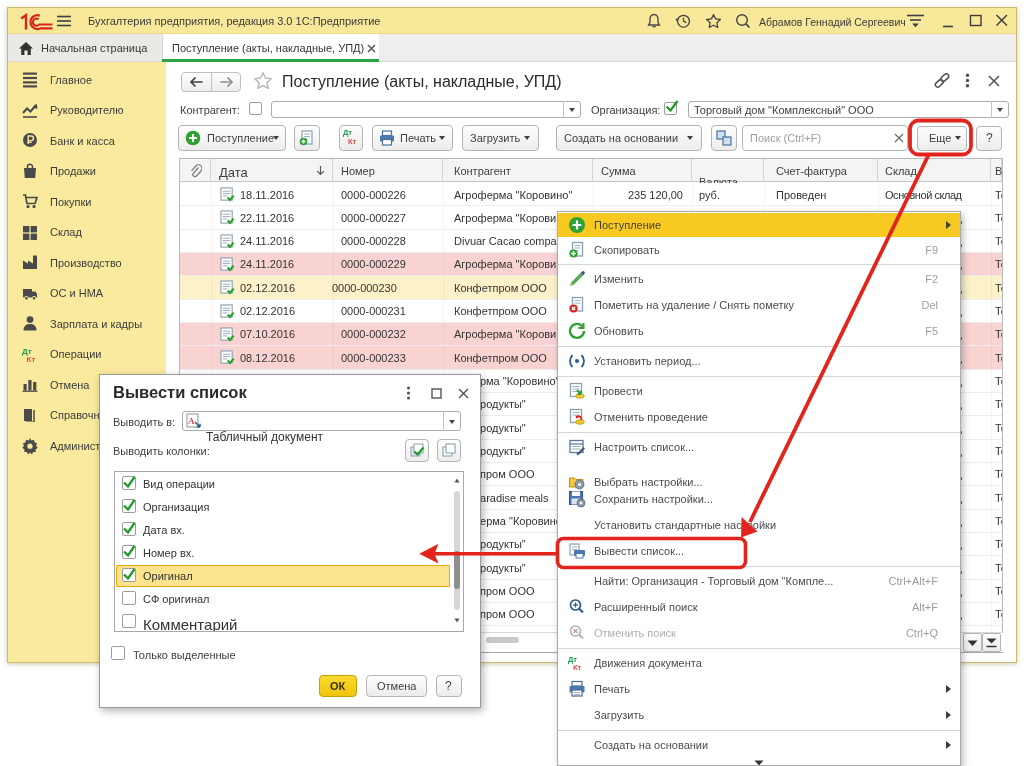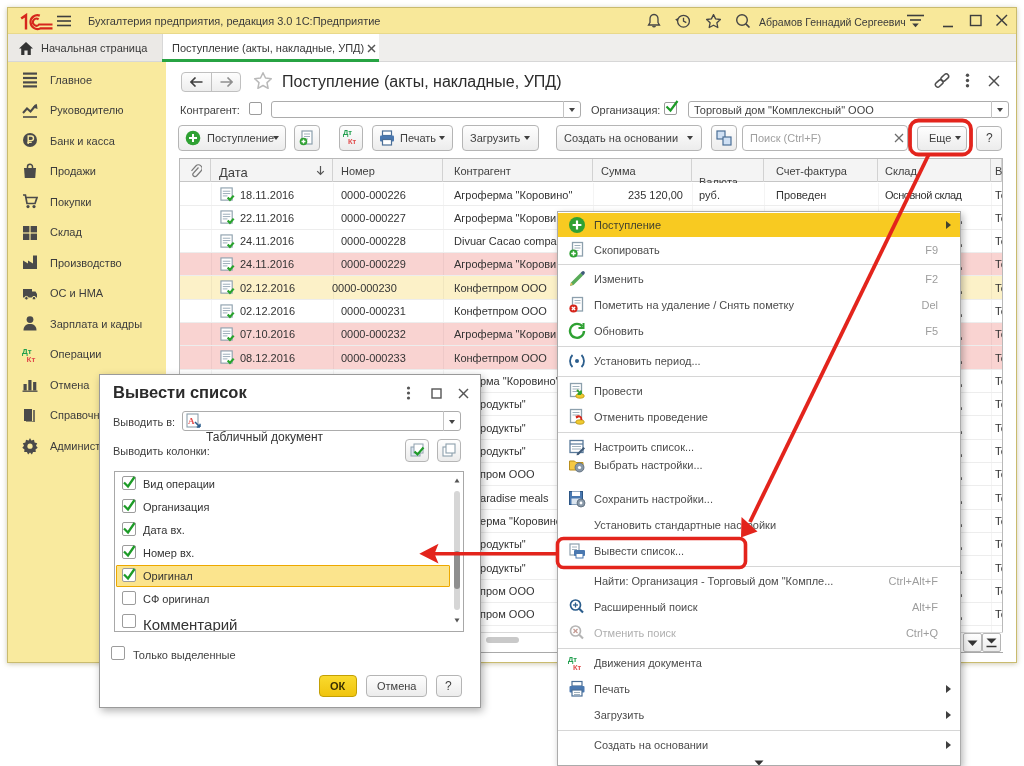--- a/index.html
+++ b/index.html
@@ -955,21 +955,21 @@
         <rect x="2" y="2.5" width="13" height="12" fill="#fff" stroke="#5a7a9a" stroke-width="1.3"></rect>
         <line x1="2" y1="6" x2="15" y2="6" stroke="#5a7a9a" stroke-width="1.2"></line>
         <g stroke="#9fb0bc" stroke-width="1">
           <line x1="4" y1="8.5" x2="13" y2="8.5"></line>
           <line x1="4" y1="11" x2="13" y2="11"></line>
         </g>
         <path d="M9 15.5 L15.5 9 L17 10.5 L10.5 17 L8.5 17.2 Z" fill="#3f5a78"></path>
       </svg>
       <span class="lb" style="color:#4c4c4c">Настроить список...</span>
     </div>
-<div class="mi" style="top:240px;">
+<div class="mi" style="top:257px;">
       <svg class="abs" style="left:10px;top:4px" width="18" height="18" viewBox="0 0 18 18">
         <path d="M1.5 5 L1.5 14 L15 14 L15 6.5 L8 6.5 L6.5 5 Z" fill="#f5c842" stroke="#b98f1d" stroke-width="1"></path>
         <circle cx="11.5" cy="11.5" r="4.5" fill="#8898a8" stroke="#5a6a7a" stroke-width=".8"></circle>
         <circle cx="11.5" cy="11.5" r="1.6" fill="#fff"></circle>
       </svg>
       <span class="lb" style="color:#4c4c4c">Выбрать настройки...</span>
     </div>
 <div class="mi" style="top:274px;">
       <svg class="abs" style="left:10px;top:4px" width="18" height="18" viewBox="0 0 18 18">
         <rect x="1.5" y="1.5" width="13" height="13" fill="#4a78b0" stroke="#2d5685" stroke-width="1"></rect>

